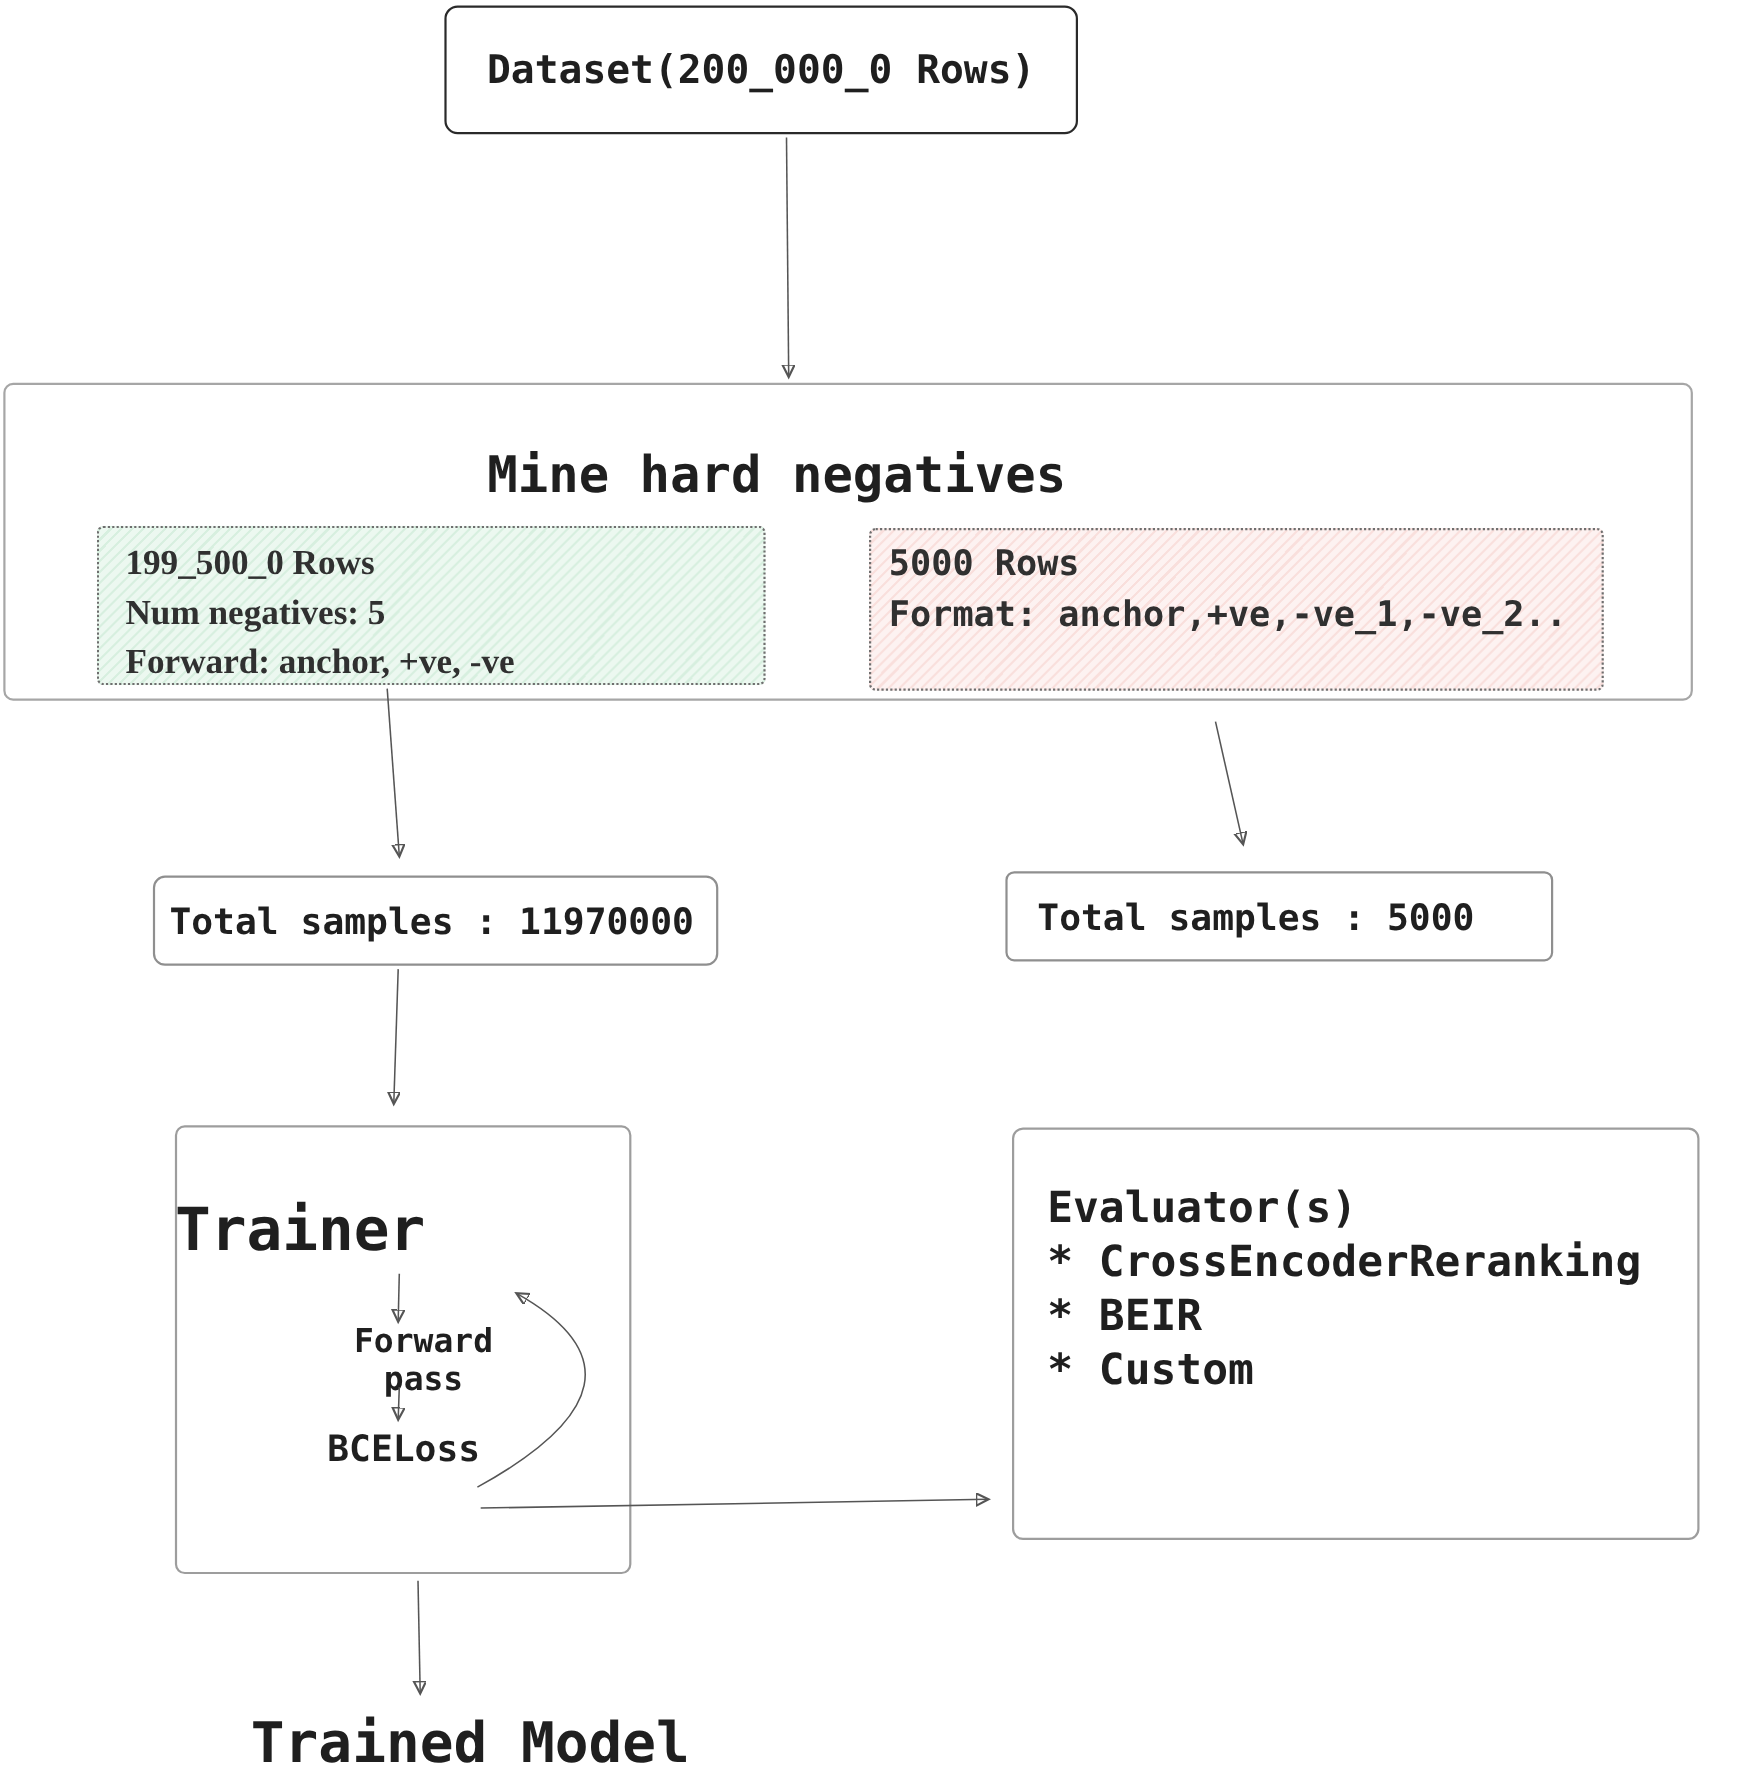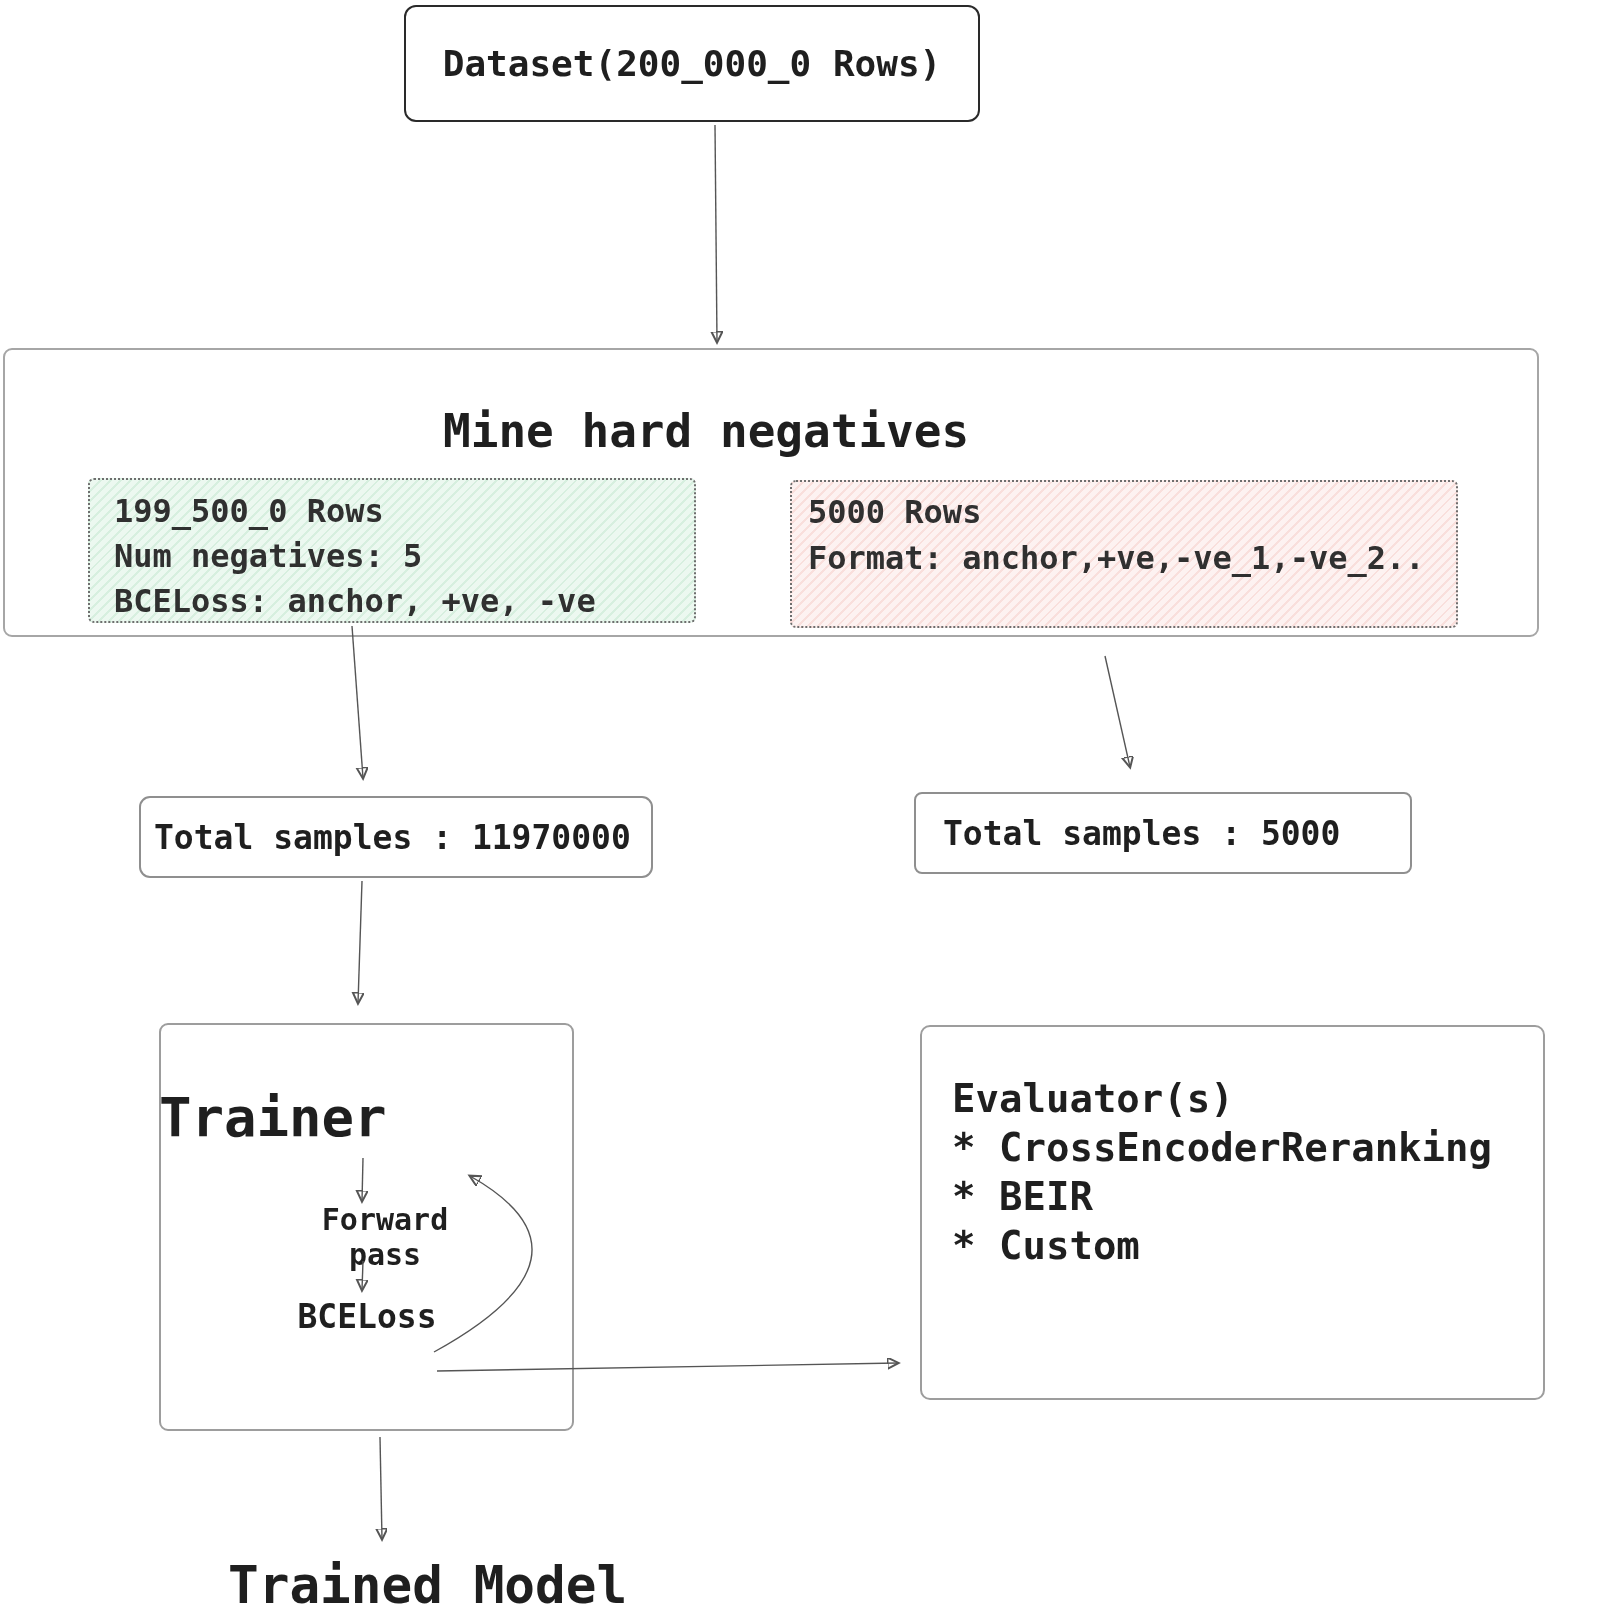--- a/index.html
+++ b/index.html
@@ -31,21 +31,21 @@
   .mine-box { left: 3px; top: 348px; width: 1536px; height: 289px; border-color: #a6a6a6; }
   .mine-title { left: 443px; top: 384px; font-size: 46px; white-space: nowrap; margin-top: 20px; }
 
   .split-box {
     border: 2px dotted #6e6e6e;
     border-radius: 6px;
     font-size: 32px;
     color: #303030;
     white-space: nowrap;
   }
-  .split-train { left: 88px;  top: 478px; width: 608px; height: 145px; padding: 9px 0 0 24px;  line-height: 45px; }
+  .split-train { left: 88px;  top: 478px; width: 608px; height: 145px; padding: 9px 0 0 24px;  line-height: 45px; font-family: Liberation Serif, serif; }
   .split-eval  { left: 790px; top: 480px; width: 668px; height: 148px; padding: 7px 0 0 16px;  line-height: 46px; }
 
   .total-box {
     height: 82px; border: 2px solid #8f8f8f; border-radius: 8px;
     display: flex; align-items: center;
     font-size: 33px; white-space: nowrap; background: #fff;
   }
   .total-train { left: 139px; top: 796px; width: 514px; padding-left: 13px; border-radius: 11px; }
   .total-eval  { left: 914px; top: 792px; width: 498px; padding-left: 27px; }
 
@@ -70,21 +70,21 @@
   <div class="abs dataset-box">
     <span>Dataset(200_000_0 Rows)</span>
   </div>
 
   <div class="abs node mine-box"></div>
   <div class="abs mine-title">Mine hard negatives</div>
 
   <div class="abs split-box split-train" style="background: repeating-linear-gradient(135deg, rgb(215, 239, 223) 0px, rgb(215, 239, 223) 2px, rgb(236, 248, 240) 2px, rgb(236, 248, 240) 7px);">
     <div>199_500_0 Rows</div>
     <div>Num negatives: 5</div>
-    <div>BCELoss: anchor, +ve, -ve</div>
+    <div>Forward: anchor, +ve, -ve</div>
   </div>
 
   <div class="abs split-box split-eval" style="background: repeating-linear-gradient(135deg, rgb(249, 223, 220) 0px, rgb(249, 223, 220) 2px, rgb(253, 242, 241) 2px, rgb(253, 242, 241) 7px);">
     <div>5000 Rows</div>
     <div>Format: anchor,+ve,-ve_1,-ve_2..</div>
   </div>
 
   <div class="abs total-box total-train">
     <span>Total samples : 11970000</span>
   </div>

